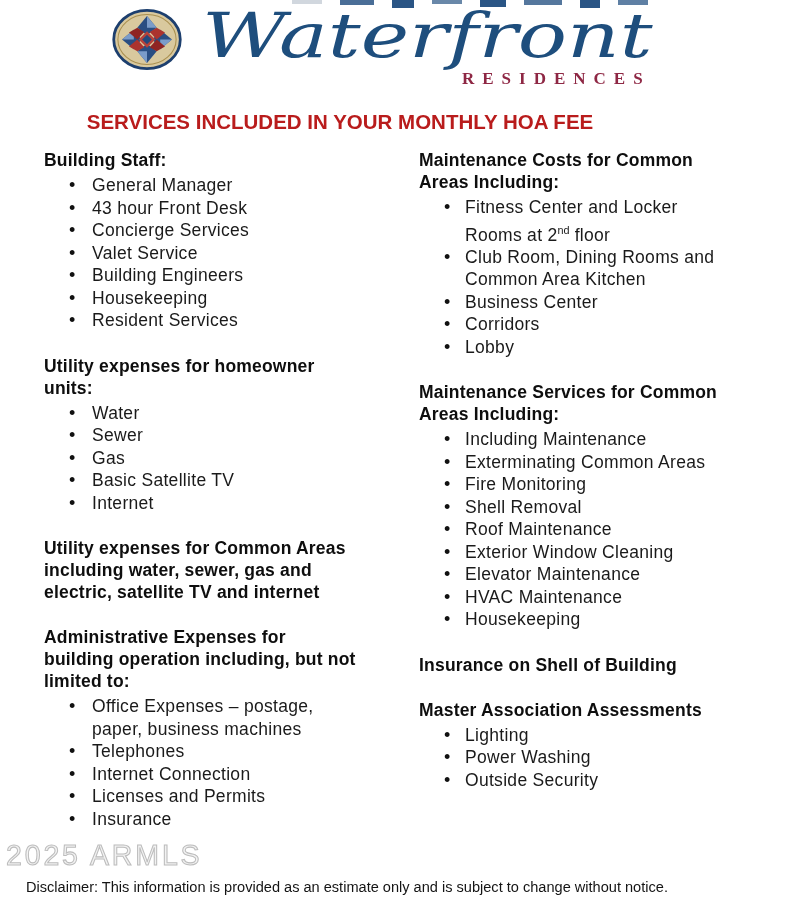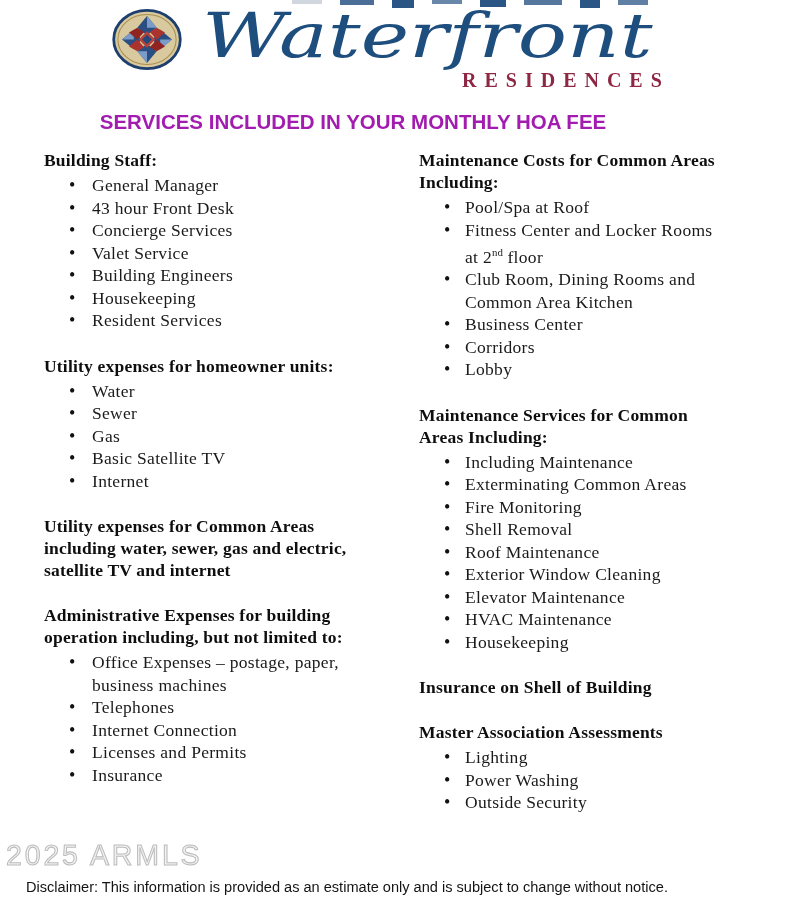--- a/index.html
+++ b/index.html
@@ -26,29 +26,29 @@
   .brand-script {
     position:absolute; left:202px; top:0px;
     font-family:"DejaVu Serif", serif; font-style:italic;
     font-size:62px; line-height:72px; color:#1e4e7d;
     transform:scaleX(1.32); transform-origin:left top;
     white-space:nowrap;
   }
   .brand-sub {
     position:absolute; top:69px; left:462px; width:212px;
     font-family:"Liberation Serif", serif; font-weight:bold;
-    font-size:20px; letter-spacing:8px; color:#8e2744; white-space:nowrap;
+    font-size:17px; letter-spacing:8px; color:#8e2744; white-space:nowrap;
   }
   .page-title {
-    position:absolute; top:110px; left:17px; width:672px; text-align:center;
-    font-weight:bold; font-size:20.5px; letter-spacing:0px; color:#a21caf;
+    position:absolute; top:110px; left:4px; width:672px; text-align:center;
+    font-weight:bold; font-size:20.5px; letter-spacing:0px; color:#b91c1c;
   }
 
   
-  .content { position:absolute; top:149px; left:44px; display:flex;font-family:Liberation Serif, serif; }
+  .content { position:absolute; top:149px; left:44px; display:flex; }
   .col-left  { width:346px; }
   .col-right { width:350px; margin-left:29px; }
 
   .sec { margin-bottom:23px; }
   .sec.extra-gap { margin-top:4px; }
   .sec-h {
     font-weight:bold; font-size:17.5px; line-height:22px;
     color:#0e0e0e; letter-spacing:.2px;
   }
   .col-left  .sec-h { max-width:312px; }
@@ -164,21 +164,20 @@
         </ul>
       </div>
 
     </div>
 
     <div class="col-right">
 
       <div class="sec">
         <div class="sec-h">Maintenance Costs for Common Areas Including:</div>
         <ul class="blist">
-          <li>Pool/Spa at Roof</li>
           <li><span>Fitness Center and Locker Rooms at 2</span><span class="sup">nd</span><span> floor</span></li>
           <li>Club Room, Dining Rooms and Common Area Kitchen</li>
           <li>Business Center</li>
           <li>Corridors</li>
           <li>Lobby</li>
         </ul>
       </div>
 
       <div class="sec">
         <div class="sec-h">Maintenance Services for Common Areas Including:</div>

